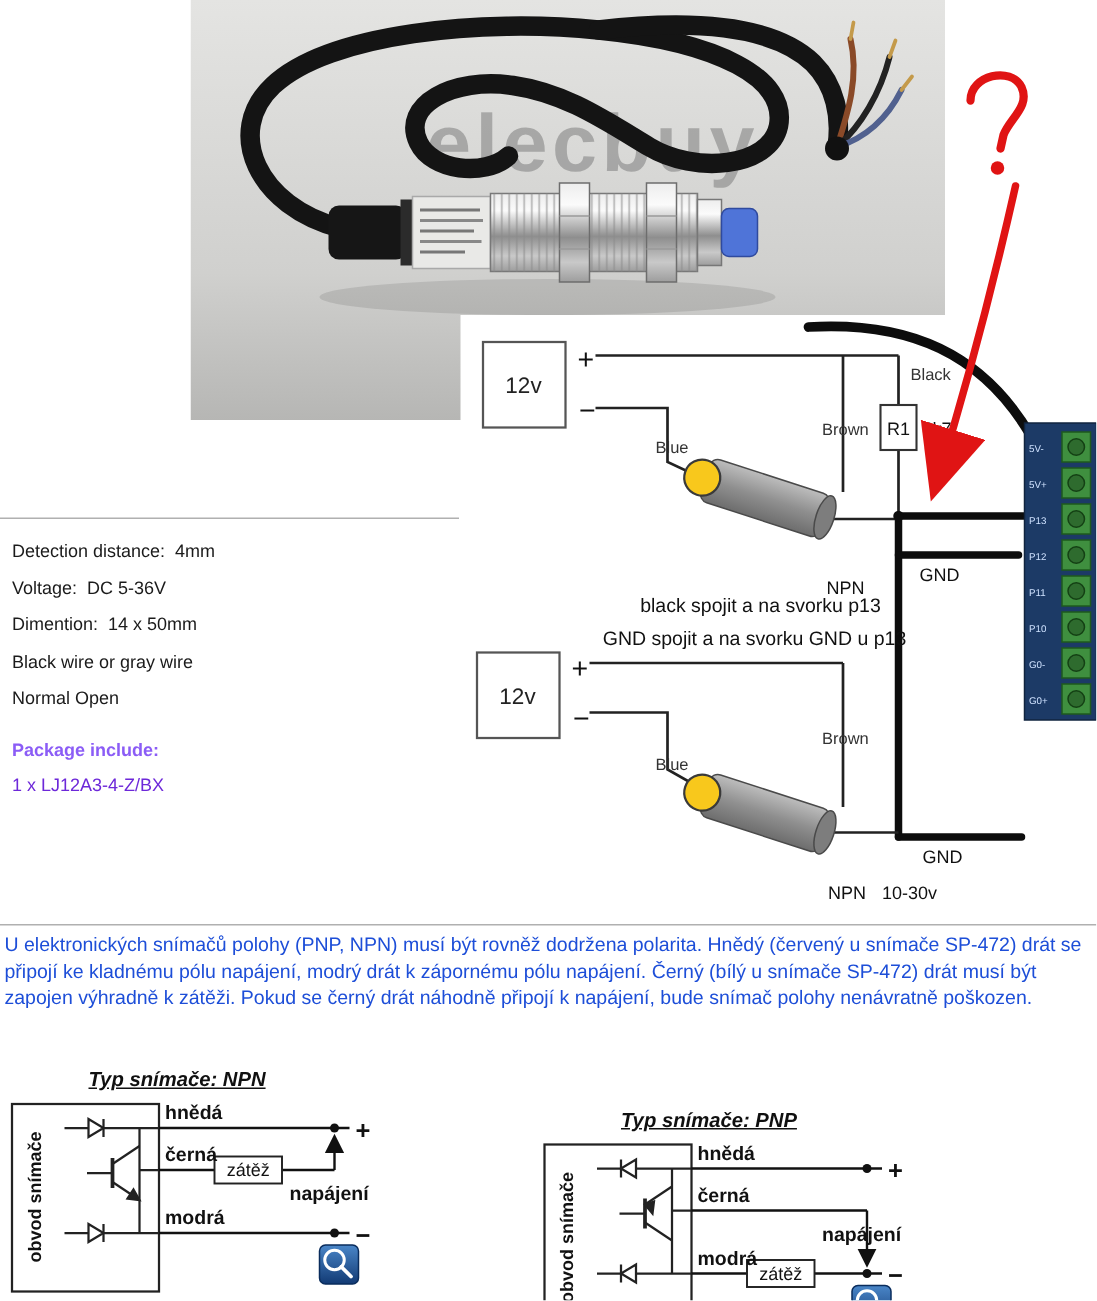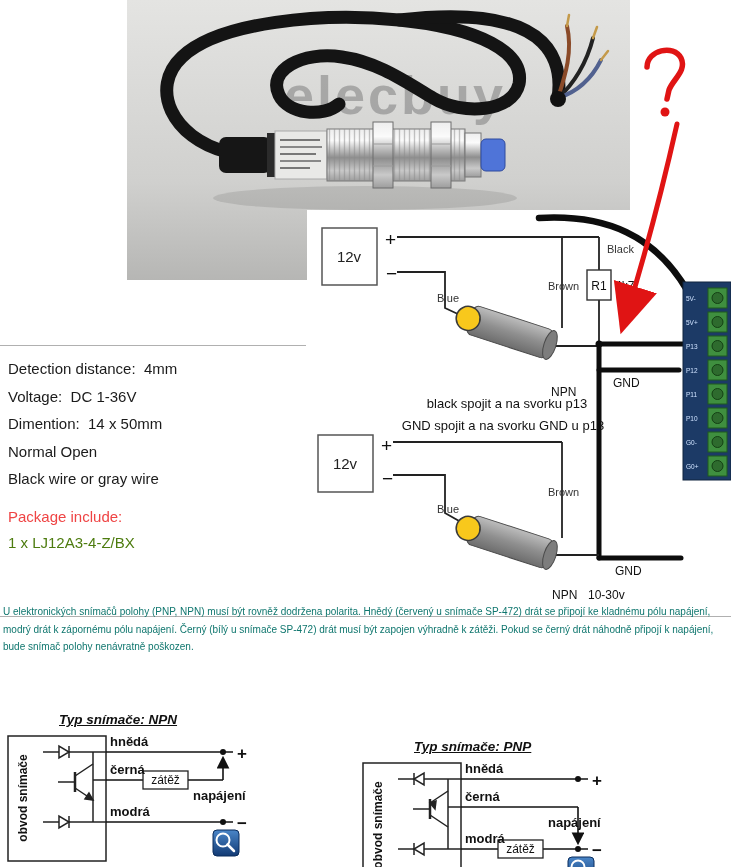--- a/index.html
+++ b/index.html
@@ -8,27 +8,27 @@
 
   .photo { position:absolute; left:127px; top:0; width:503px; height:280px; z-index:1; }
 
   .wiring { position:absolute; left:307px; top:210px; width:424px; height:402px; background:#fff; z-index:2; }
   .wiring svg, .photo svg { display:block; }
 
   .divider { position:absolute; height:1px; background:#b0b0b0; }
   .divider.d1 { left:0; top:345px; width:306px; z-index:1; }
   .divider.d2 { left:0; top:616px; width:731px; z-index:3; }
 
-  .specs { position:absolute; left:8px; top:360px; width:296px; z-index:1; color:#1b1b1b; font-size:15px; }
+  .specs { position:absolute; left:8px; top:360px; width:296px; z-index:1; color:#1b1b1b; font-size:12px; }
   .specs .line { margin-bottom:10.5px; white-space:pre; }
-  .specs .pkg-head { margin-top:21px; margin-bottom:9px; font-weight:normal; color:#ef4444; }
-  .specs .pkg-item { color:#4d7c0f; }
-
-  .note { position:absolute; left:3px; top:603px; width:727px; z-index:3;
-          font-size:10px; line-height:17.6px; color:#0f766e; }
+  .specs .pkg-head { margin-top:21px; margin-bottom:9px; font-weight:bold; color:#8b5cf6; }
+  .specs .pkg-item { color:#6d28d9; }
+
+  .note { position:absolute; left:3px; top:621px; width:727px; z-index:3;
+          font-size:13px; line-height:17.6px; color:#1d4ed8; }
 
   .sdiag { position:absolute; top:712px; width:302px; height:174px; z-index:3;text-decoration:underline; }
   .sdiag.npn { left:3px; }
   .sdiag.pnp { left:358px;margin-top:27px; }
   .sdiag .title { position:absolute; left:56px; top:0; font-size:13.5px; font-weight:bold;
                   font-style:italic; text-decoration:underline; color:#101010; }
   .sdiag svg { position:absolute; left:0; top:18px; }
 
   .overlay { position:absolute; left:0; top:0; z-index:6; pointer-events:none; }
 
@@ -228,24 +228,24 @@
         </g>
       </g>
     </svg>
   </div>
 
   <div class="divider d1"></div>
   <div class="divider d2"></div>
 
   <div class="specs">
     <div class="line">Detection distance:  4mm</div>
-    <div class="line">Voltage:  DC 1-36V</div>
+    <div class="line">Voltage:  DC 5-36V</div>
     <div class="line">Dimention:  14 x 50mm</div>
+    <div class="line">Black wire or gray wire</div>
     <div class="line">Normal Open</div>
-    <div class="line">Black wire or gray wire</div>
     <div class="pkg-head">Package include:</div>
     <div class="pkg-item">1 x LJ12A3-4-Z/BX</div>
   </div>
 
   <div class="note">U elektronických snímačů polohy (PNP, NPN) musí být rovněž dodržena polarita. Hnědý (červený u snímače SP-472) drát se připojí ke kladnému pólu napájení, modrý drát k zápornému pólu napájení. Černý (bílý u snímače SP-472) drát musí být zapojen výhradně k zátěži. Pokud se černý drát náhodně připojí k napájení, bude snímač polohy nenávratně poškozen.</div>
 
   <div class="sdiag npn">
     <div class="title">Typ snímače: NPN</div>
     <svg width="302" height="154" viewBox="0 0 302 154">
       <defs>

